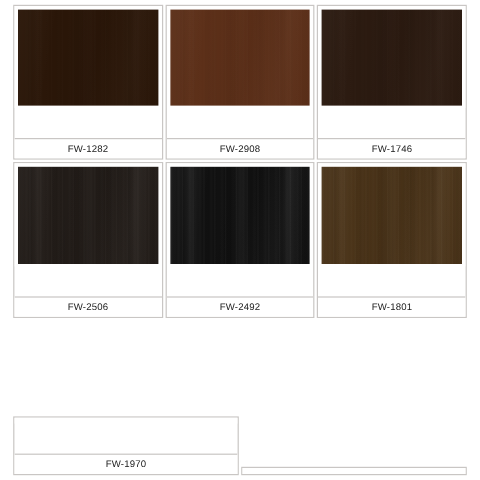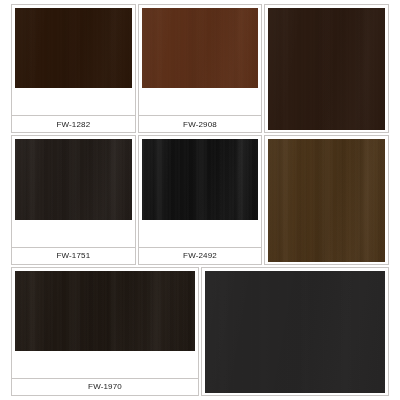--- a/index.html
+++ b/index.html
@@ -27,21 +27,21 @@
     justify-content: flex-start;
   }
 
   .grid-row {
     display: flex;
     flex-direction: row;
     width: 100%;
     height: 131px;
     margin-bottom: 2px;
   }
-  .grid-row:last-child { margin-bottom: 0; }
+  .grid-row:last-child { margin-bottom: 0; align-items: flex-end; }
 
   .swatch-cell {
     box-sizing: border-box;
     flex: 1 1 0;
     display: flex;
     flex-direction: column;
     border: 1px solid #c9c6c4;
     background: #ffffff;
     margin-right: 2px;
     overflow: hidden;
@@ -179,36 +179,39 @@
     </div>
 
     <div class="swatch-cell">
       <div class="swatch-img-wrap">
         <div class="swatch-img tex-smooth" style="background-color: rgb(43, 26, 16);">
           <div class="grain-a"></div>
           <div class="grain-b"></div>
           <div class="grain-c"></div>
         </div>
       </div>
+      <div class="swatch-label-bar">
+        <span class="swatch-label">FW-1746</span>
+      </div>
     </div>
 
   </div>
 
   <div class="grid-row">
 
     <div class="swatch-cell">
       <div class="swatch-img-wrap">
         <div class="swatch-img tex-medium" style="background-color: rgb(34, 28, 24);">
           <div class="grain-a"></div>
           <div class="grain-b"></div>
           <div class="grain-c"></div>
         </div>
       </div>
       <div class="swatch-label-bar">
-        <span class="swatch-label">FW-1751</span>
+        <span class="swatch-label">FW-2506</span>
       </div>
     </div>
 
     <div class="swatch-cell">
       <div class="swatch-img-wrap">
         <div class="swatch-img tex-strong" style="background-color: rgb(17, 17, 17);">
           <div class="grain-a"></div>
           <div class="grain-b"></div>
           <div class="grain-c"></div>
         </div>
@@ -219,20 +222,23 @@
     </div>
 
     <div class="swatch-cell">
       <div class="swatch-img-wrap">
         <div class="swatch-img tex-medium" style="background-color: rgb(74, 51, 24);">
           <div class="grain-a"></div>
           <div class="grain-b"></div>
           <div class="grain-c"></div>
         </div>
       </div>
+      <div class="swatch-label-bar">
+        <span class="swatch-label">FW-1801</span>
+      </div>
     </div>
 
   </div>
 
   <div class="grid-row">
 
     <div class="swatch-cell">
       <div class="swatch-img-wrap">
         <div class="swatch-img tex-medium" style="background-color: rgb(31, 24, 18);">
           <div class="grain-a"></div>

